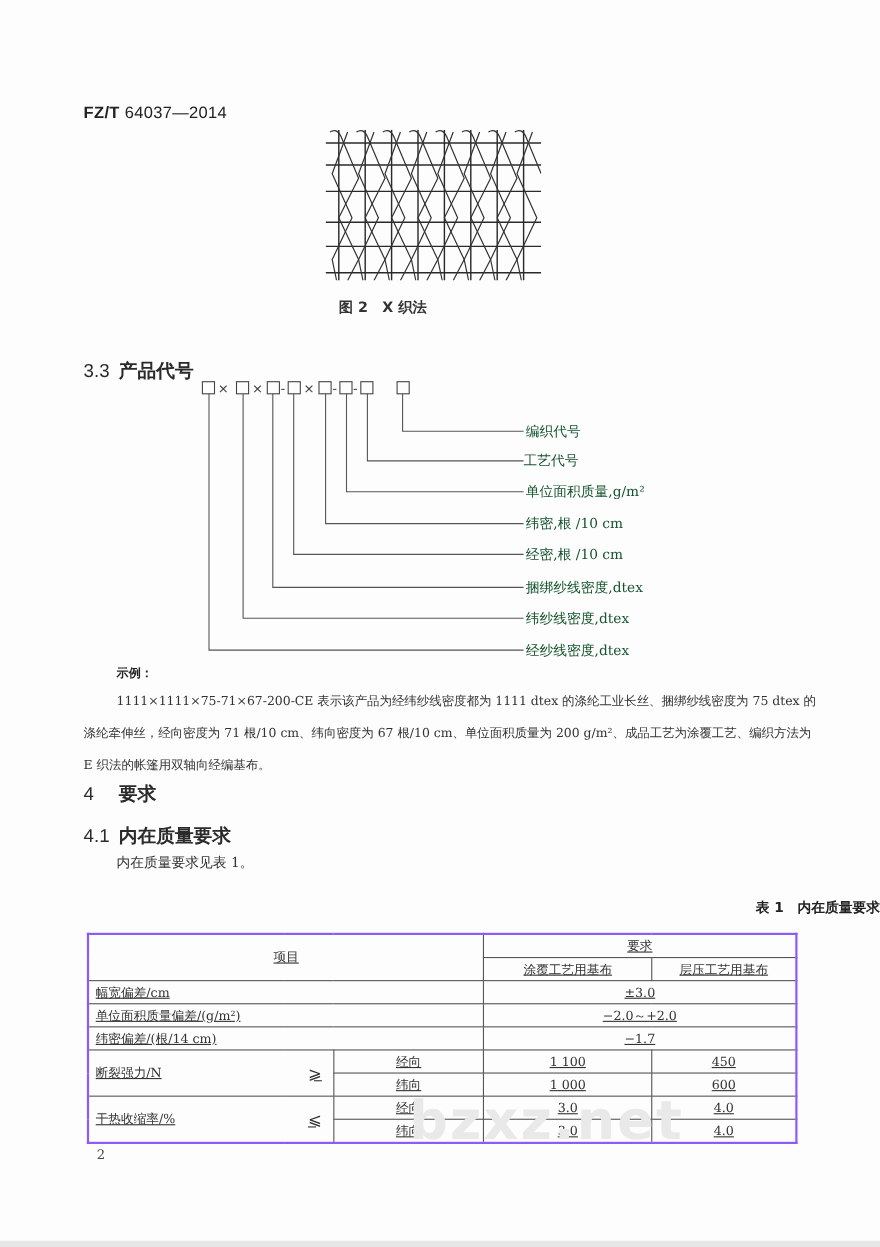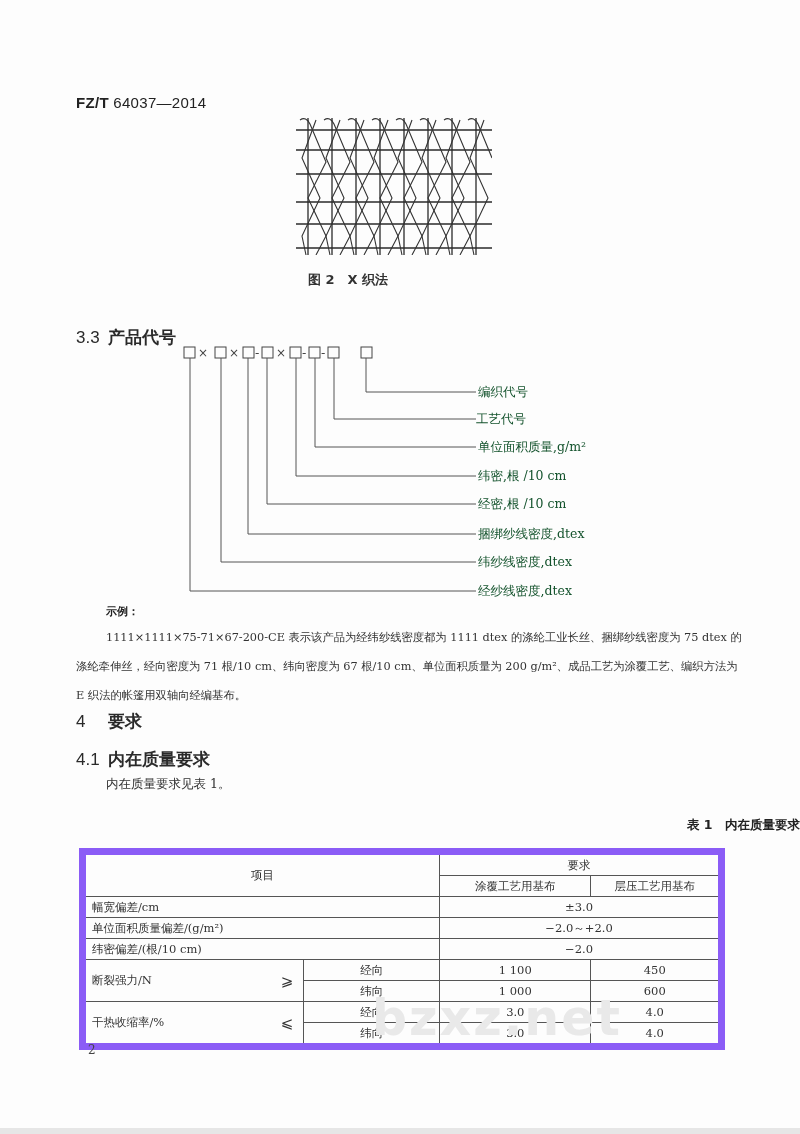--- a/index.html
+++ b/index.html
@@ -11,21 +11,21 @@
   .figure { left:296px; top:118px; width:196px; height:137px; }
   .fig-caption { left:0; width:696px; top:271px; text-align:center; font-size:13px; font-family:"DejaVu Sans", sans-serif; font-weight:bold; color:#333; }
   .heading { font-family:"DejaVu Sans", sans-serif; font-weight:bold; font-size:17px; color:#2a2a2a; }
   .heading .no { display:inline-block; width:32px; font-weight:normal; font-family:"Liberation Sans", sans-serif; }
   .code-diagram { left:0; top:0; width:800px; height:620px; }
   .diag-label { font-size:12.5px; color:#14532d; white-space:nowrap; }
   .example-title { left:106px; top:604px; font-size:11px; font-weight:bold; font-family:"DejaVu Sans", sans-serif; }
   .example-text { left:76px; top:623px; width:666px; font-size:11.3px; line-height:29px; text-indent:30px; color:#333; }
   .para { left:106px; top:776px; font-size:12.5px; color:#333; }
   .table-title { left:0; width:800px; top:817px; text-align:right; font-size:12.5px; font-weight:bold; font-family:"DejaVu Sans", sans-serif; }
-  table.req { position:absolute; left:79px; top:848px; width:646px; border-collapse:collapse; font-size:11.5px; color:#333; border:7px solid #8b5cf6; }
+  table.req { position:absolute; left:79px; top:848px; width:646px; border-collapse:collapse; font-size:11.5px; color:#333; border:2px solid #8b5cf6;text-decoration:underline; }
   table.req td { border:1px solid #555; height:20px; padding:0 6px; }
   table.req .c { text-align:center; }
   table.req .ge { text-align:right; font-size:15px; padding-right:10px; }
   .page-no { left:88px; top:1043px; font-size:12px; color:#444; }
   .watermark { left:372px; top:990px; font-size:49px; font-weight:bold; font-family:"DejaVu Sans", sans-serif; color:#e9e9e9; letter-spacing:2px; }
   .bottom-bar { left:0; top:1128px; width:800px; height:6px; background:#e6e6e6; }
 </style>
 </head>
 <body>
 
@@ -146,22 +146,22 @@
   </tr>
   <tr>
     <td colspan="3">幅宽偏差/cm</td>
     <td class="c" colspan="2">±3.0</td>
   </tr>
   <tr>
     <td colspan="3">单位面积质量偏差/(g/m²)</td>
     <td class="c" colspan="2">−2.0～+2.0</td>
   </tr>
   <tr>
-    <td colspan="3">纬密偏差/(根/10 cm)</td>
-    <td class="c" colspan="2">−2.0</td>
+    <td colspan="3">纬密偏差/(根/14 cm)</td>
+    <td class="c" colspan="2">−1.7</td>
   </tr>
   <tr>
     <td rowspan="2" style="border-right:none;">断裂强力/N</td>
     <td rowspan="2" class="ge" style="border-left:none;">⩾</td>
     <td class="c">经向</td>
     <td class="c">1 100</td>
     <td class="c">450</td>
   </tr>
   <tr>
     <td class="c">纬向</td>

